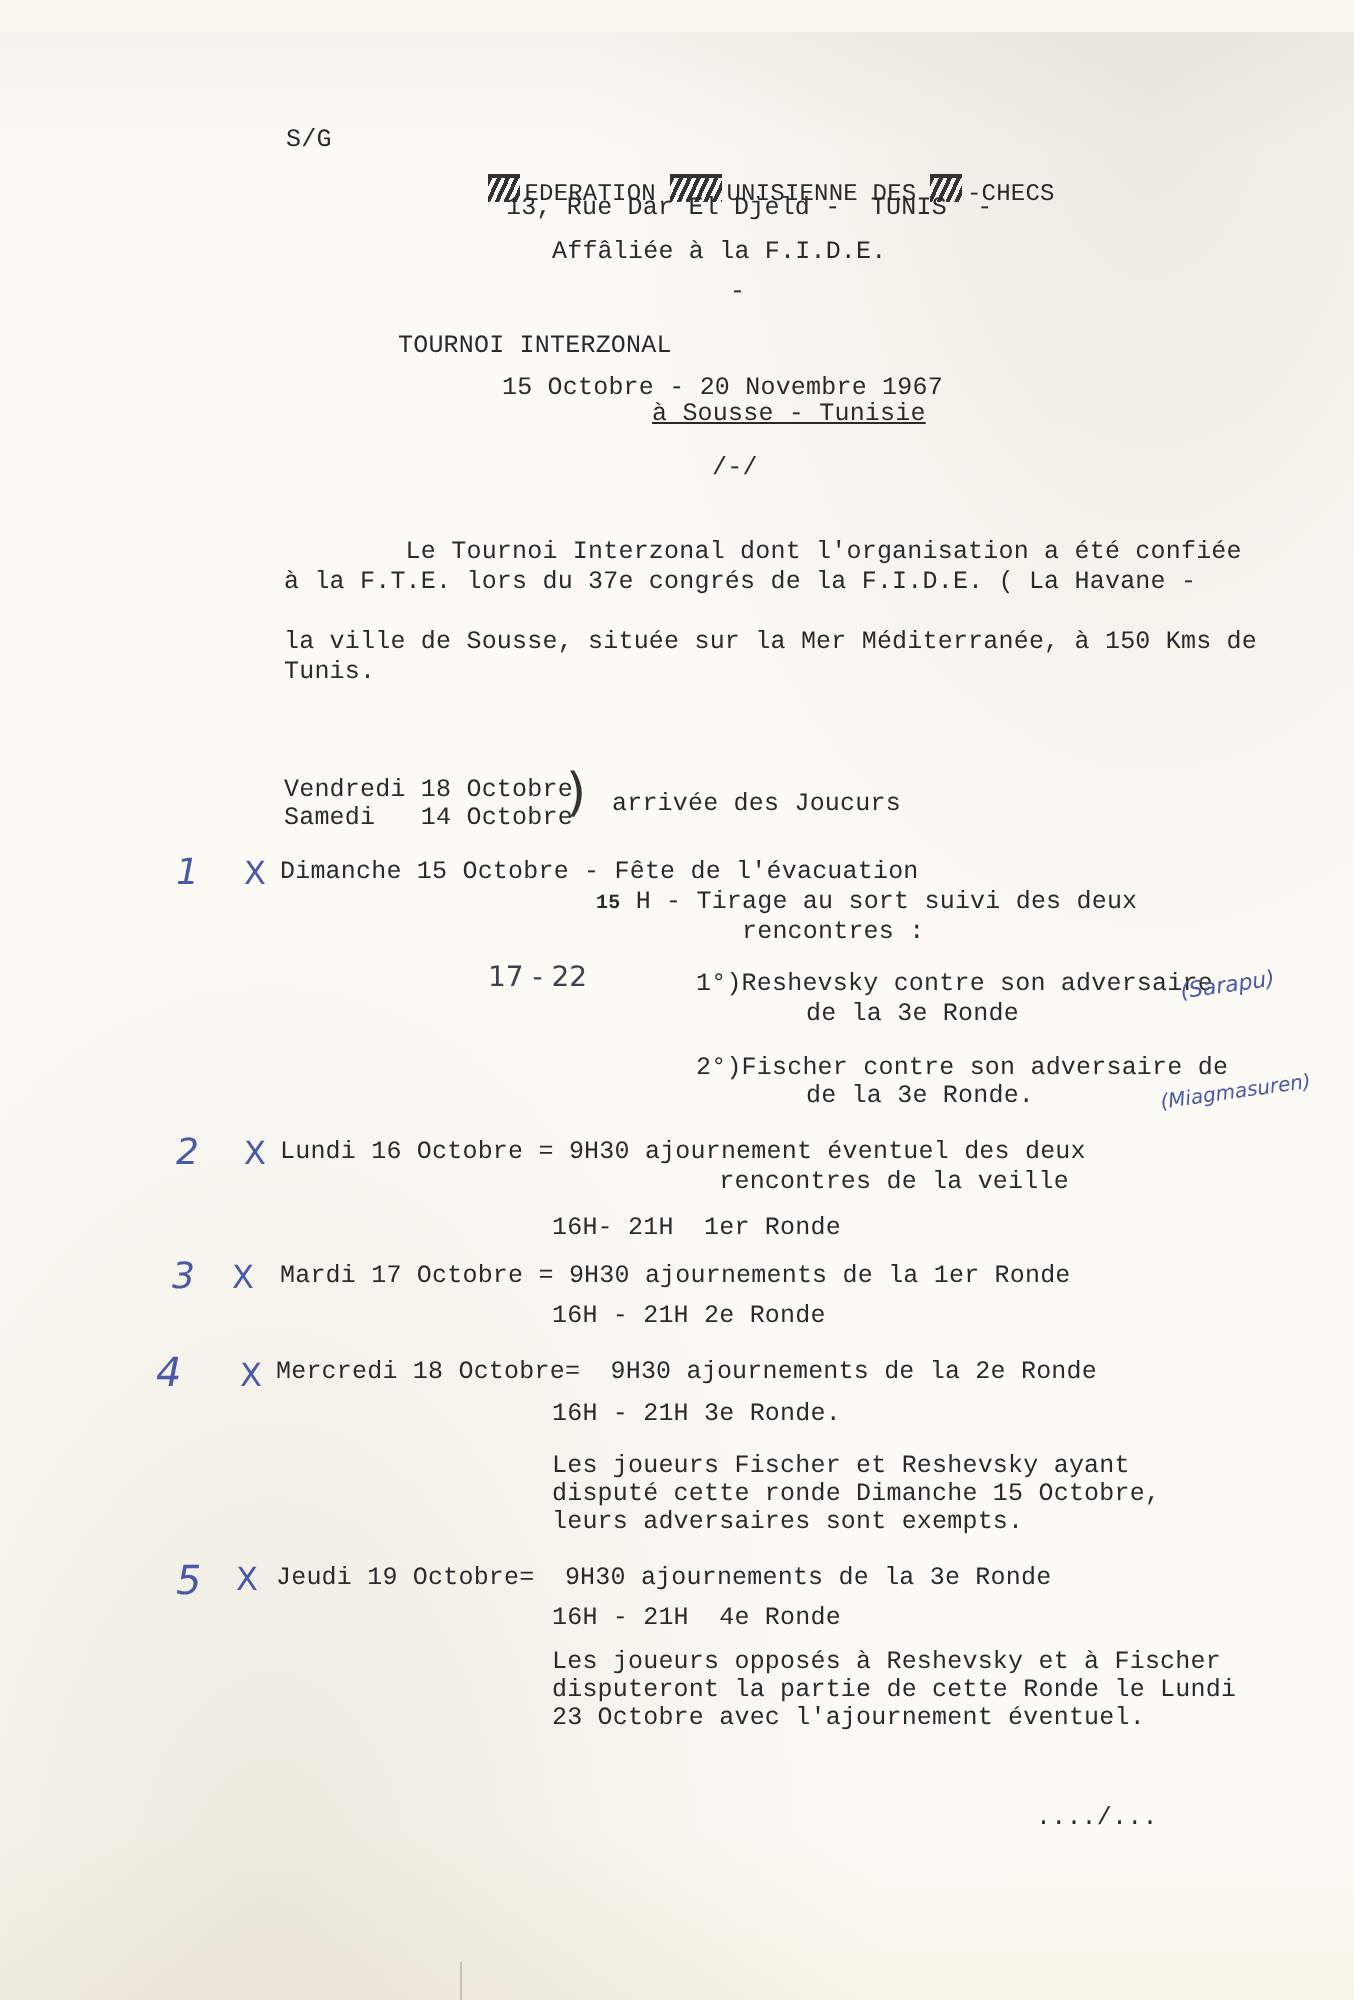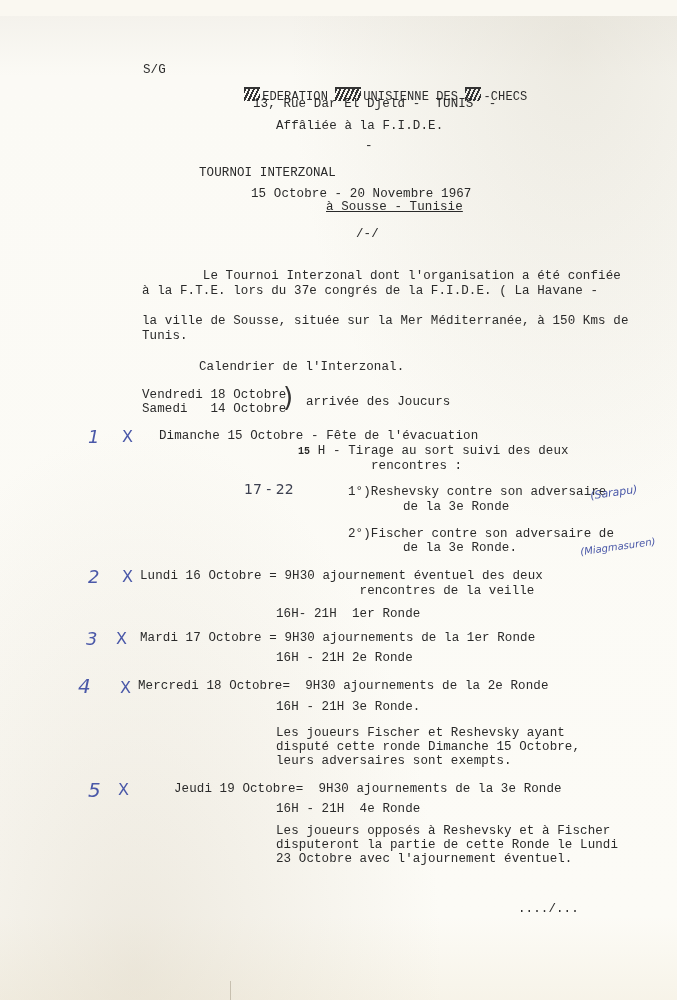--- a/index.html
+++ b/index.html
@@ -48,30 +48,29 @@
   <div class="t" style="left:199px;top:150px;">TOURNOI INTERZONAL</div>
   <div class="t" style="left:251px;top:171px;">15 Octobre - 20 Novembre 1967</div>
   <div class="t" style="left:326px;top:184px;text-decoration:underline;">à Sousse - Tunisie</div>
   <div class="t" style="left:356px;top:211px;">/-/</div>
 
   <div class="t" style="left:142px;top:253px;">        Le Tournoi Interzonal dont l'organisation a été confiée</div>
   <div class="t" style="left:142px;top:268px;">à la F.T.E. lors du 37e congrés de la F.I.D.E. ( La Havane -</div>
   <div class="t" style="left:142px;top:298px;">la ville de Sousse, située sur la Mer Méditerranée, à 150 Kms de</div>
   <div class="t" style="left:142px;top:313px;">Tunis.</div>
 
-  <div class="t" style="left:199px;top:344px;"><span class="u">Calendrier de l'Interzonal</span><span>.</span></div>
 
   <div class="t" style="left:142px;top:372px;"><span class="u">Vendredi</span> <span>18 Octobre</span></div>
   <div class="t" style="left:142px;top:386px;"><span class="u">Samedi</span>   <span>14 Octobre</span></div>
   <div class="brace" style="left:283px;top:368px;">)</div>
   <div class="t" style="left:306px;top:379px;">arrivée des Joucurs</div>
 
   <div class="hand" style="left:88px;top:410px;font-size:18px;">1</div>
   <div class="hand" style="left:122px;top:411px;font-size:16px;font-style:normal;">X</div>
-  <div class="t" style="left:140px;top:413px;margin-left:19px;"><span>Dimanche 15 Octobre</span><span> - </span><span>Fête de l'évacuation</span></div>
+  <div class="t" style="left:140px;top:413px;"><span>Dimanche 15 Octobre</span><span> - </span><span>Fête de l'évacuation</span></div>
   <div class="t" style="left:298px;top:428px;"><b style="font-size:10px">15</b> <span>H - Tirage au sort suivi des deux</span></div>
   <div class="t" style="left:371px;top:443px;">rencontres :</div>
   <div class="hand handdark" style="left:244px;top:465px;font-size:14px;font-style:normal;">17 - 22</div>
   <div class="t" style="left:348px;top:469px;">1°)Reshevsky contre son adversaire</div>
   <div class="t" style="left:403px;top:484px;">de la 3e Ronde</div>
   <div class="hand" style="left:590px;top:470px;font-size:11px;transform:rotate(-8deg);">(<span>Sarapu</span>)</div>
   <div class="t" style="left:348px;top:511px;">2°)Fischer contre son adversaire de</div>
   <div class="t" style="left:403px;top:525px;">de la 3e Ronde.</div>
   <div class="hand" style="left:580px;top:525px;font-size:10px;transform:rotate(-8deg);">(<span>Miagmasuren</span>)</div>
 
@@ -89,21 +88,21 @@
   <div class="hand" style="left:78px;top:658px;font-size:20px;">4</div>
   <div class="hand" style="left:120px;top:662px;font-size:16px;font-style:normal;">X</div>
   <div class="t" style="left:138px;top:663px;"><span class="u">Mercredi 18 Octobre</span><span>=  </span><span>9H30 ajournements de la 2e Ronde</span></div>
   <div class="t" style="left:276px;top:684px;">16H - 21H 3e Ronde.</div>
   <div class="t" style="left:276px;top:710px;">Les joueurs Fischer et Reshevsky ayant</div>
   <div class="t" style="left:276px;top:724px;">disputé cette ronde Dimanche 15 Octobre,</div>
   <div class="t" style="left:276px;top:738px;">leurs adversaires sont exempts.</div>
 
   <div class="hand" style="left:88px;top:762px;font-size:20px;">5</div>
   <div class="hand" style="left:118px;top:764px;font-size:16px;font-style:normal;">X</div>
-  <div class="t" style="left:138px;top:766px;margin-left:36px;"><span class="u">Jeudi 19 Octobre</span><span>=  </span><span>9H30 ajournements de la 3e Ronde</span></div>
+  <div class="t" style="left:138px;top:766px;"><span class="u">Jeudi 19 Octobre</span><span>=  </span><span>9H30 ajournements de la 3e Ronde</span></div>
   <div class="t" style="left:276px;top:786px;">16H - 21H  4e Ronde</div>
   <div class="t" style="left:276px;top:822px;">disputeront la partie de cette Ronde le Lundi</div>
   <div class="t" style="left:276px;top:808px;">Les joueurs opposés à Reshevsky et à Fischer</div>
   <div class="t" style="left:276px;top:836px;">23 Octobre avec l'ajournement éventuel.</div>
 
   <div class="t" style="left:518px;top:886px;">..../...</div>
 
   <div class="crease"></div>
 </div>
 

